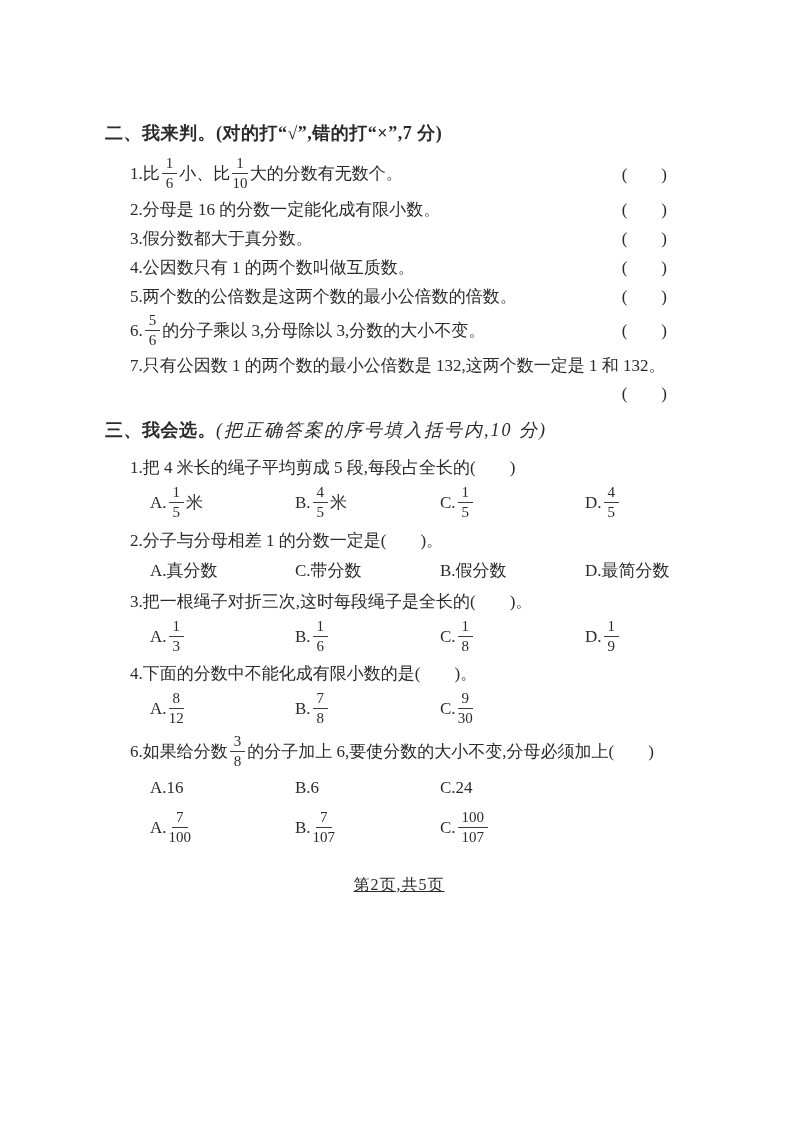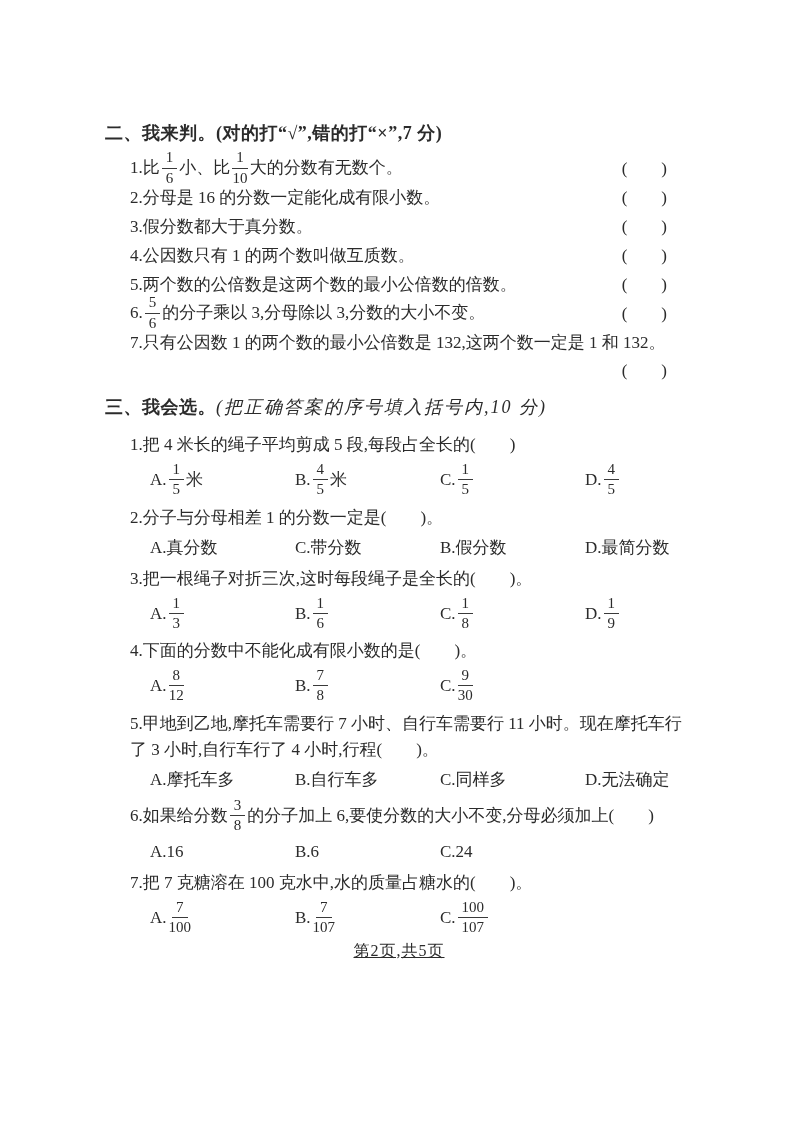--- a/index.html
+++ b/index.html
@@ -194,44 +194,34 @@
             <span class="num">7</span>
             <span class="den">8</span>
           </span></span>
       <span class="opt">C.<span class="frac">
             <span class="num">9</span>
             <span class="den">30</span>
           </span></span>
     </div>
   </div>
 
-  <div class="q-block">
-    <div class="q-text">5.甲地到乙地,摩托车需要行 7 小时、自行车需要行 11 小时。现在摩托车行了 3 小时,自行车行了 4 小时,行程(  )。</div>
-    <div class="options">
-      <span class="opt">A.摩托车多</span>
-      <span class="opt">B.自行车多</span>
-      <span class="opt">C.同样多</span>
-      <span class="opt">D.无法确定</span>
-    </div>
-  </div>
 
   <div class="q-block">
     <div class="q-text">6.如果给分数<span class="frac">
           <span class="num">3</span>
           <span class="den">8</span>
         </span>的分子加上 6,要使分数的大小不变,分母必须加上(  )</div>
     <div class="options">
       <span class="opt">A.16</span>
       <span class="opt">B.6</span>
       <span class="opt">C.24</span>
     </div>
   </div>
 
   <div class="q-block">
-    <div class="q-text">7.把 7 克糖溶在 100 克水中,水的质量占糖水的(  )。</div>
     <div class="options">
       <span class="opt">A.<span class="frac">
             <span class="num">7</span>
             <span class="den">100</span>
           </span></span>
       <span class="opt">B.<span class="frac">
             <span class="num">7</span>
             <span class="den">107</span>
           </span></span>
       <span class="opt">C.<span class="frac">

